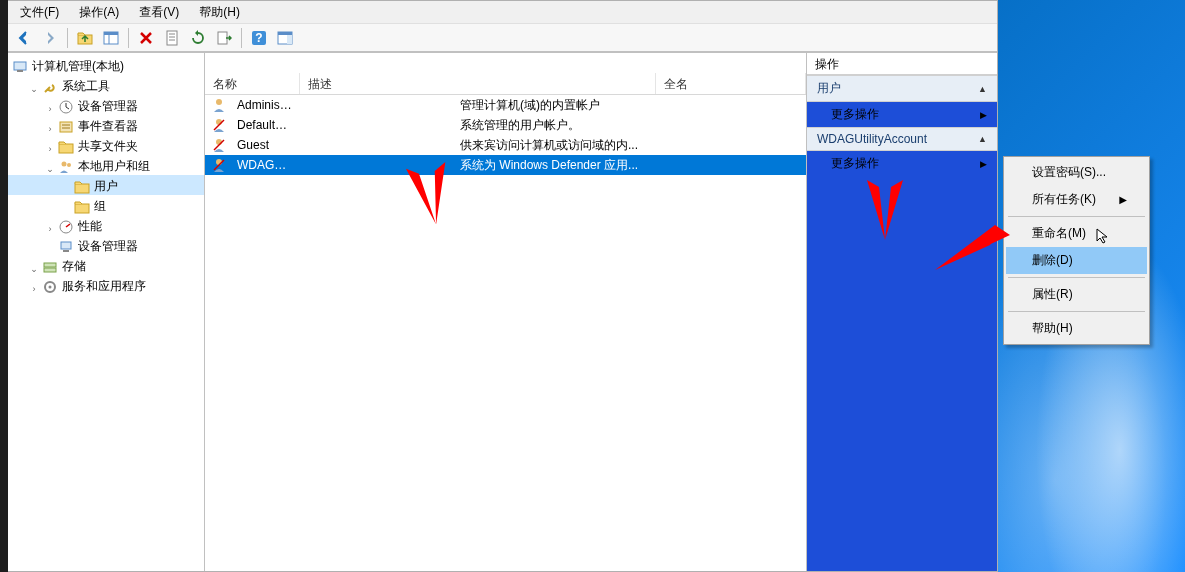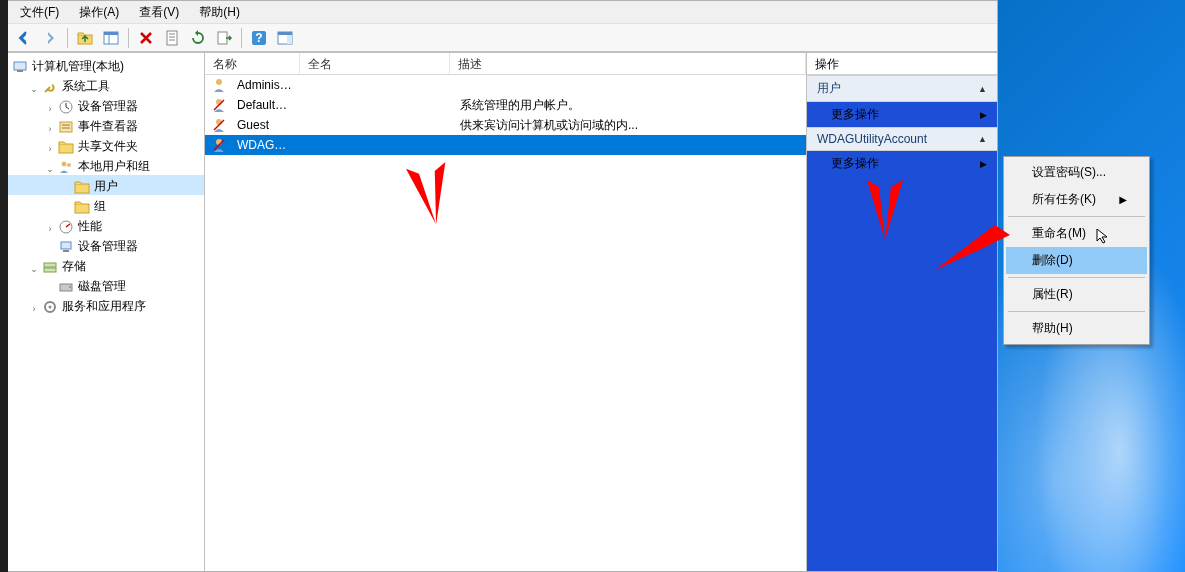--- a/index.html
+++ b/index.html
@@ -47,21 +47,21 @@
 .tree-pane { width:197px; border-right:1px solid #c0c0c0; background:#fff; overflow:auto; padding-top:2px; }
 .tree-row { display:flex; align-items:flex-end; height:20px; padding-left:4px; cursor:default; white-space:nowrap; }
 .tree-row.selected { background:#cce8ff; }
 .tree-indent { display:inline-block; width:16px; }
 .tree-expander { width:12px; height:12px; display:inline-flex; align-items:center; justify-content:center; margin-right:2px; font-size:9px; color:#666; }
 .tree-icon { width:16px; height:16px; margin-right:4px; display:inline-flex; align-items:center; justify-content:center; }
 .tree-icon svg{width:16px;height:16px;}
 .tree-label {}
 
 .list-pane { flex:1; border-right:1px solid #c0c0c0; background:#fff; display:flex; flex-direction:column; min-width:0; }
-.list-header { height:22px; display:flex; border-bottom:1px solid #d8d8d8; background:#fff; }
+.list-header { height:22px; display:flex; border-bottom:1px solid #d8d8d8; background:#fff;margin-top:20px; }
 .list-header-cell { padding:3px 8px; border-right:1px solid #e5e5e5; font-weight:normal; color:#333; }
 .list-body { flex:1; overflow:auto; }
 .list-row { display:flex; height:20px; align-items:center; cursor:default; }
 .list-row.selected { background:#0078d7; color:#fff; }
 .list-cell { padding:2px 8px; white-space:nowrap; overflow:hidden; text-overflow:ellipsis; }
 .row-icon { width:16px; height:16px; margin:0 2px 0 6px; display:inline-flex; align-items:center; justify-content:center; flex:0 0 auto;}
 .row-icon svg{width:16px;height:16px;}
 
 .action-pane { width:190px; background:#1d4ed8; display:flex; flex-direction:column; }
 .action-title { height:22px; padding:3px 8px; background:#fff; border-bottom:1px solid #d0d0d0; font-weight:normal; }
@@ -298,59 +298,48 @@
         <span class="tree-icon">
             <svg>
               <rect x="2" y="4" width="12" height="4" fill="#cfe3b8" stroke="#7aa24a"></rect>
               <rect x="2" y="9" width="12" height="4" fill="#cfe3b8" stroke="#7aa24a"></rect>
             </svg>
           </span>
         <span class="tree-label">存储</span>
       </div>
       <div class="tree-row">
         <span class="tree-indent"></span>
-          <span class="tree-indent"></span>
-          <span class="tree-expander"></span>
-        <span class="tree-icon">
-            <svg>
-              <rect x="2" y="5" width="12" height="7" fill="#c9c9c9" stroke="#888"></rect>
-              <circle cx="12" cy="8" r="1" fill="#6aa84f"></circle>
-            </svg>
-          </span>
-        <span class="tree-label">磁盘管理</span>
-      </div>
-      <div class="tree-row">
-        <span class="tree-indent"></span>
           <span class="tree-expander">›</span>
         <span class="tree-icon">
             <svg>
               <circle cx="8" cy="8" r="5" fill="none" stroke="#888" stroke-width="2"></circle>
               <circle cx="8" cy="8" r="1.5" fill="#888"></circle>
             </svg>
           </span>
         <span class="tree-label">服务和应用程序</span>
       </div>
     </div>
 
     <div class="list-pane">
       <div class="list-header">
         <div class="list-header-cell" style="width:95px">名称</div>
+        <div class="list-header-cell" style="flex:1">描述</div>
         <div class="list-header-cell" style="width:150px">全名</div>
-        <div class="list-header-cell" style="flex:1">描述</div>
       </div>
       <div class="list-body" id="list-body">
           <div class="list-row">
             <span class="row-icon">
               <svg>
                 <circle cx="8" cy="5" r="3" fill="#e8b96b"></circle>
                 <path d="M3 15 Q8 9 13 15" fill="#7aa3d0"></path>
               </svg>
             </span>
             <div class="list-cell" style="width: 73px;">Administrat...</div>
             <div class="list-cell" style="width: 150px;"></div>
+            <div class="list-cell" style="flex: 1 1 0%;">管理计算机(域)的内置帐户</div>
           </div>
           <div class="list-row">
             <span class="row-icon">
               <svg>
                 <circle cx="8" cy="5" r="3" fill="#e8b96b"></circle>
                 <path d="M3 15 Q8 9 13 15" fill="#7aa3d0"></path>
                 <path d="M13 3 L3 13" stroke="#d40000" stroke-width="1.5"></path>
               </svg>
             </span>
             <div class="list-cell" style="width: 73px;">DefaultAcc...</div>
@@ -372,20 +361,21 @@
           <div class="list-row selected">
             <span class="row-icon">
               <svg>
                 <circle cx="8" cy="5" r="3" fill="#e8b96b"></circle>
                 <path d="M3 15 Q8 9 13 15" fill="#7aa3d0"></path>
                 <path d="M13 3 L3 13" stroke="#d40000" stroke-width="1.5"></path>
               </svg>
             </span>
             <div class="list-cell" style="width: 73px;">WDAGUtilit...</div>
             <div class="list-cell" style="width: 150px;"></div>
+            <div class="list-cell" style="flex: 1 1 0%;">系统为 Windows Defender 应用...</div>
           </div>
         </div>
     </div>
 
     <div class="action-pane">
       <div class="action-title">操作</div>
       <div class="action-hdr">
         <span>用户</span>
         <span class="arrow">▲</span>
       </div>

